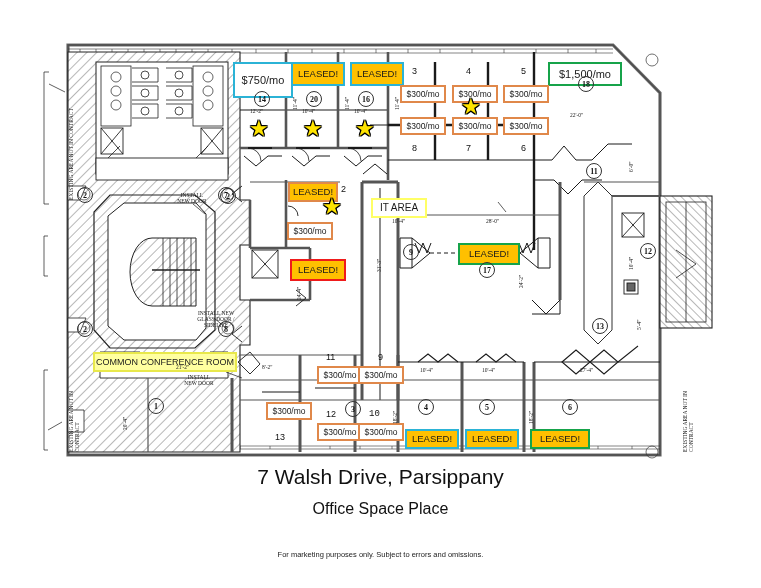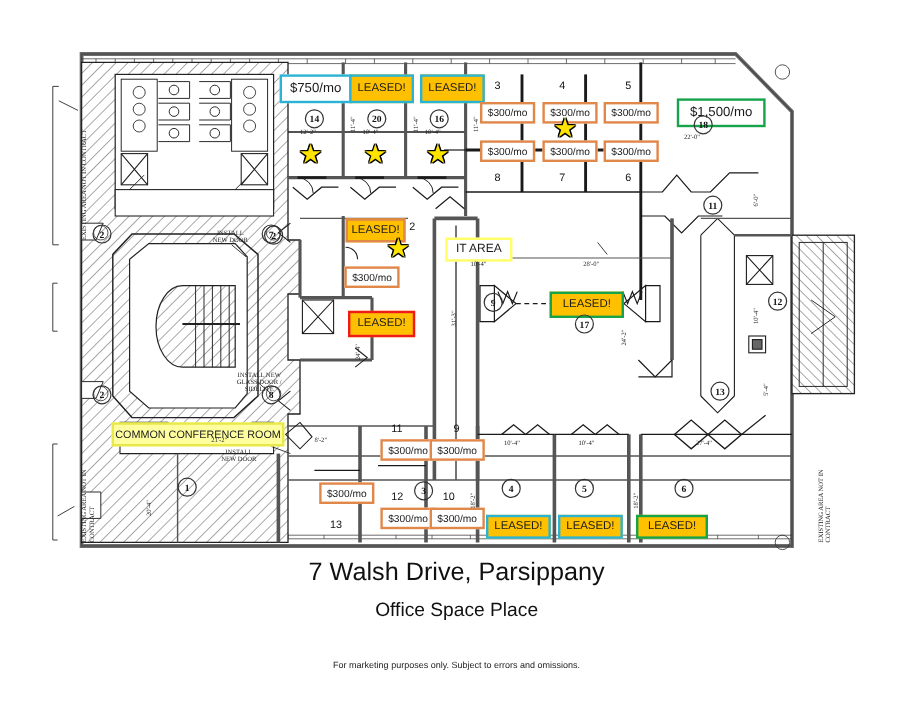--- a/index.html
+++ b/index.html
@@ -360,23 +360,23 @@
   <g fill="none" stroke="#333" stroke-width="0.7">
     <circle cx="652" cy="60" r="6"></circle>
     <circle cx="652" cy="452" r="6"></circle>
     <circle cx="84" cy="194" r="6"></circle>
     <circle cx="84" cy="328" r="6"></circle>
     <circle cx="228" cy="194" r="6"></circle>
     <circle cx="228" cy="328" r="6"></circle>
   </g>
 </svg>
 
-<div class="lbl price" style="left:233px;top:62px;width:60px;height:24px;">$750/mo</div>
-
-<div class="lbl price-green" style="left:564px;top:62px;width:74px;height:24px;margin-top:20px;">$1,500/mo</div>
+<div class="lbl price" style="left:233px;top:62px;width:60px;height:36px;">$750/mo</div>
+
+<div class="lbl price-green" style="left:548px;top:62px;width:74px;height:24px;">$1,500/mo</div>
 
 <div class="lbl leased b-blue" style="left:291px;top:62px;width:54px;height:24px;">LEASED!</div>
 
 <div class="lbl leased b-blue" style="left:350px;top:62px;width:54px;height:24px;">LEASED!</div>
 
 <div class="lbl leased b-orange" style="left:288px;top:182px;width:50px;height:20px;">LEASED!</div>
 
 <div class="lbl leased b-red" style="left:290px;top:259px;width:56px;height:22px;">LEASED!</div>
 
 <div class="lbl leased b-green" style="left:458px;top:243px;width:62px;height:22px;">LEASED!</div>
@@ -409,27 +409,27 @@
 <div class="num" style="left:412px;top:66px;">3</div>
 <div class="num" style="left:466px;top:66px;">4</div>
 <div class="num" style="left:521px;top:66px;">5</div>
 <div class="num" style="left:412px;top:143px;">8</div>
 <div class="num" style="left:466px;top:143px;">7</div>
 <div class="num" style="left:521px;top:143px;">6</div>
 <div class="num" style="left:341px;top:184px;">2</div>
 <div class="num" style="left:326px;top:352px;">11</div>
 <div class="num" style="left:378px;top:352px;">9</div>
 <div class="num" style="left:326px;top:409px;">12</div>
-<div class="num" style="left:369px;top:409px;">10</div>
+<div class="num" style="left:369px;top:409px;font-family:Liberation Mono, monospace;">10</div>
 <div class="num" style="left:275px;top:432px;">13</div>
 
 <div class="circ" style="left:254px;top:91px;">14</div>
 <div class="circ" style="left:306px;top:91px;">20</div>
 <div class="circ" style="left:358px;top:91px;">16</div>
-<div class="circ" style="left:578px;top:96px;">18</div>
+<div class="circ" style="left:578px;top:76px;">18</div>
 <div class="circ" style="left:586px;top:163px;">11</div>
 <div class="circ" style="left:220px;top:188px;">2</div>
 
 <div class="circ" style="left:403px;top:244px;">9</div>
 <div class="circ" style="left:479px;top:262px;">17</div>
 <div class="circ" style="left:592px;top:318px;">13</div>
 <div class="circ" style="left:640px;top:243px;">12</div>
 <div class="circ" style="left:148px;top:398px;">1</div>
 <div class="circ" style="left:345px;top:401px;">3</div>
 <div class="circ" style="left:418px;top:399px;">4</div>

